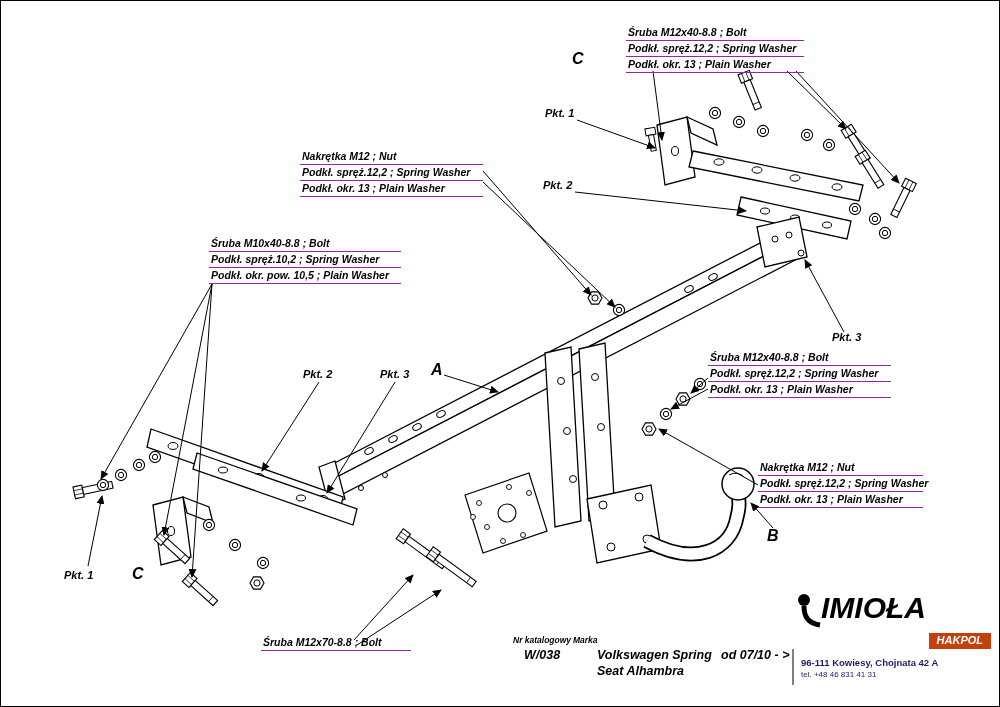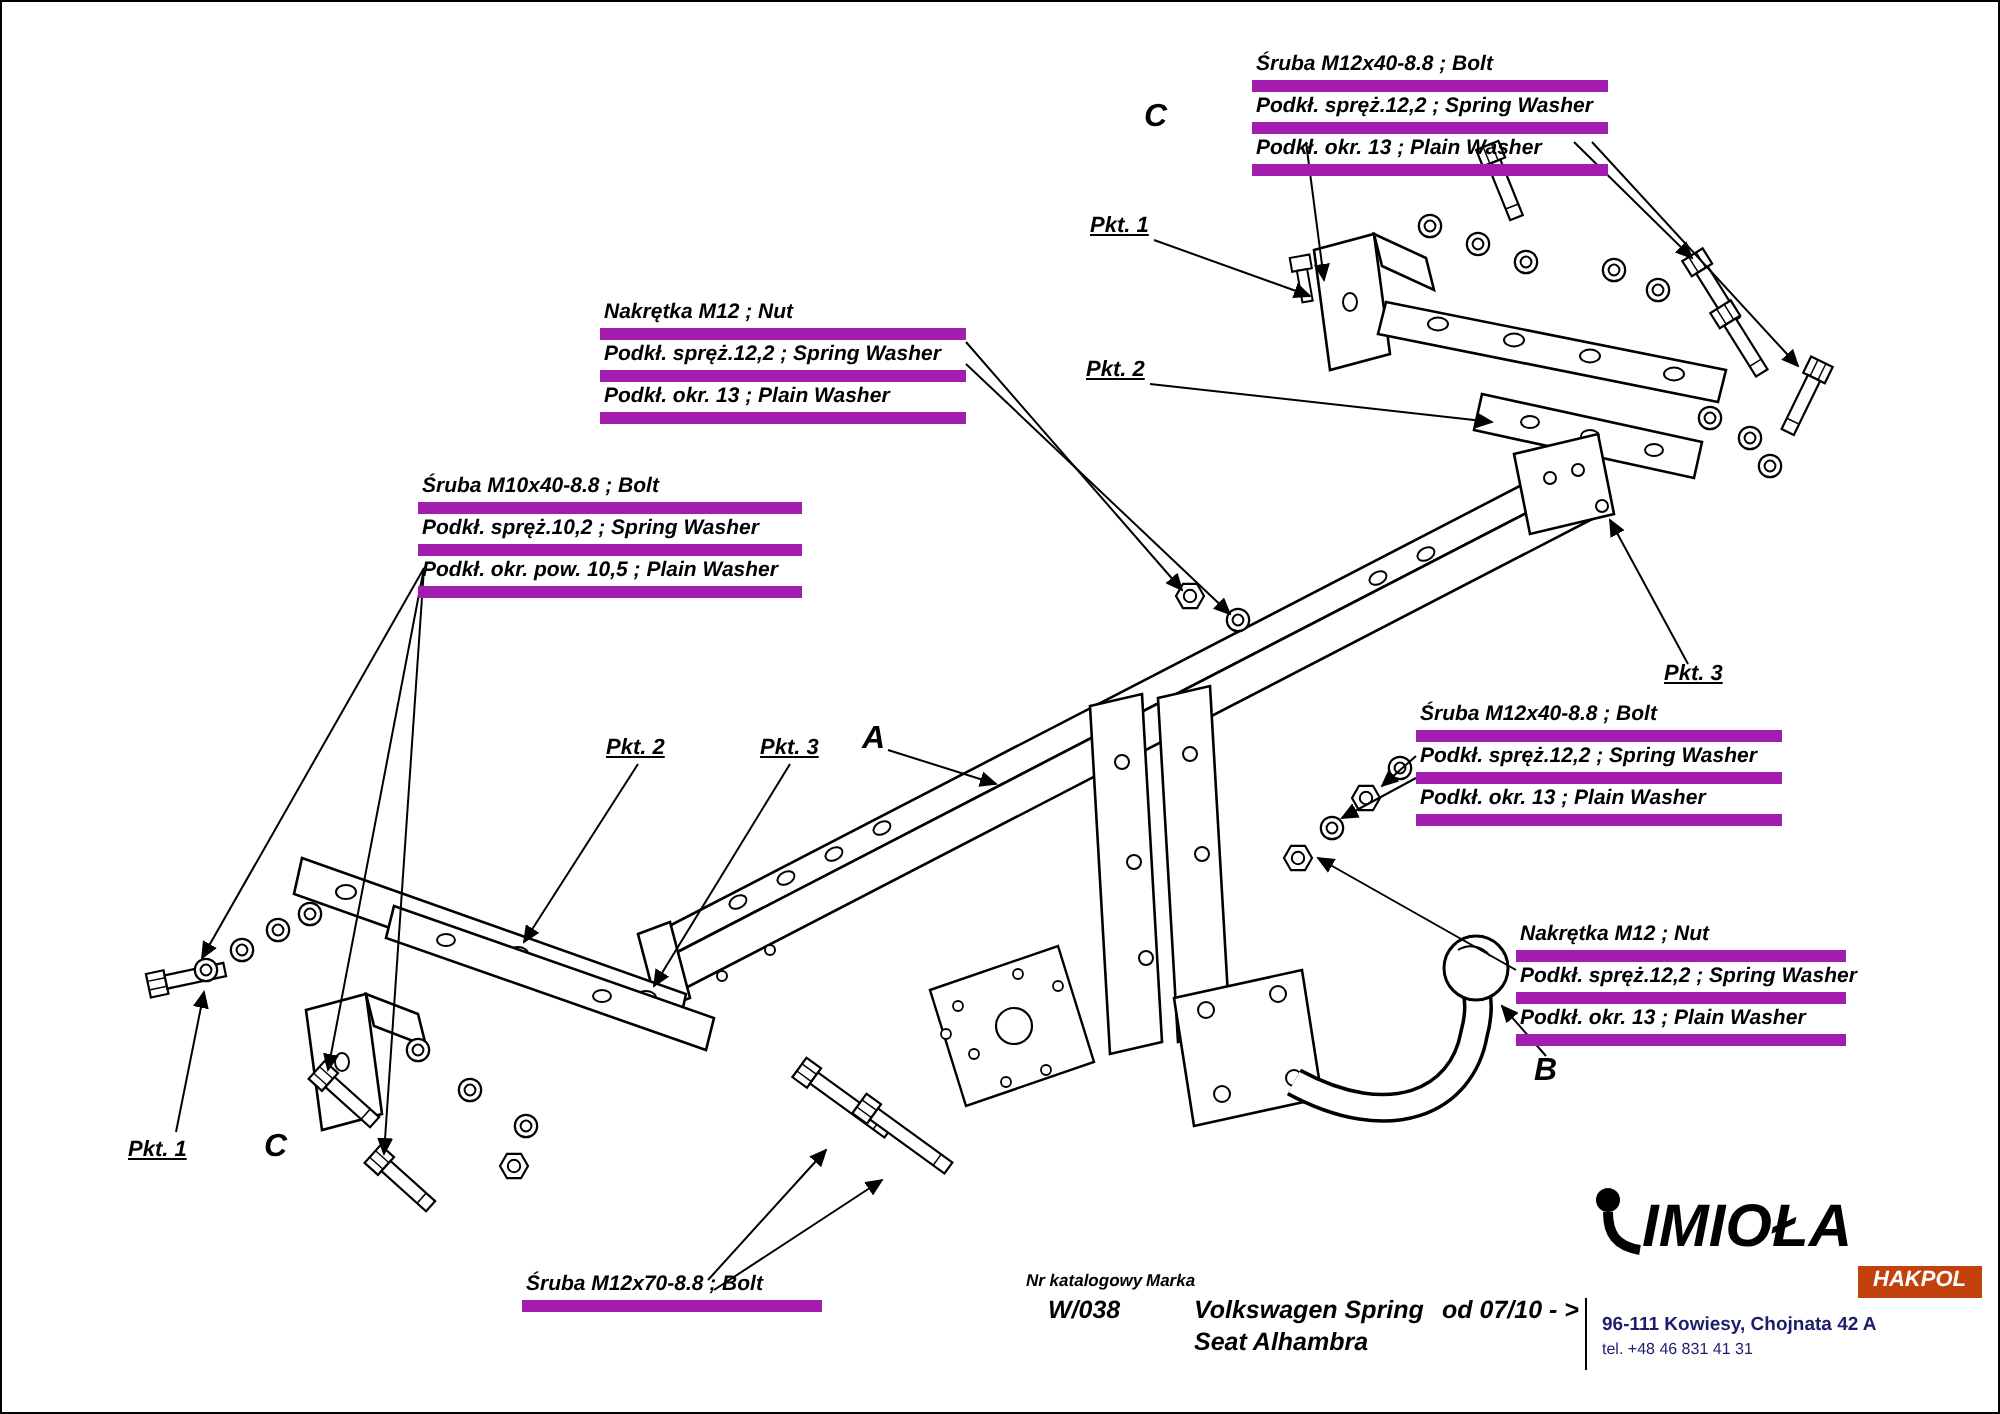--- a/index.html
+++ b/index.html
@@ -1,27 +1,27 @@
 <!DOCTYPE html>
 <html><head>
 <meta charset="utf-8">
 <style>
   *{margin:0;padding:0;box-sizing:border-box}
   html,body{background:#fff}
   body{width:1000px;height:707px;font-family:"Liberation Sans",sans-serif;position:relative}
   .page{position:relative;width:1000px;height:707px;background:#fff;border:1px solid #000;overflow:hidden}
   .art{position:absolute;left:0;top:0}
   .co{position:absolute;font:italic 700 10.5px/14px "Liberation Sans",sans-serif;color:#000;z-index:2}
-  .co-line{border-bottom:6px solid #a21caf;white-space:nowrap;padding:0 2px 1px 2px}
-  .pkt{position:absolute;font:italic 700 11px/12px "Liberation Sans",sans-serif;text-decoration:underline;white-space:nowrap;z-index:2}
+  .co-line{border-bottom:1px solid #a21caf;white-space:nowrap;padding:0 2px 1px 2px}
+  .pkt{position:absolute;font:italic 700 11px/12px "Liberation Sans",sans-serif;white-space:nowrap;z-index:2}
   .big{position:absolute;font:italic 700 16px/16px "Liberation Sans",sans-serif;z-index:2}
   .ft-small{position:absolute;font:italic 700 8.5px/10px "Liberation Sans",sans-serif;z-index:2}
   .ft-med{position:absolute;font:italic 700 12.5px/14px "Liberation Sans",sans-serif;z-index:2}
   .logo{position:absolute;left:794px;top:592px;width:196px;z-index:2}
-  .logo-row{display:flex;align-items:flex-end}
+  .logo-row{display:flex;align-items:flex-start}
   .logo-text{font:italic 800 30px/30px "Liberation Sans",sans-serif;letter-spacing:0px;color:#000}
   .hakpol-wrap{text-align:right;margin-top:1px}
   .hakpol{display:inline-block;background:#c2410c;color:#fff;font:italic 700 11px/13px "Liberation Sans",sans-serif;padding:1px 8px 2px 8px}
   .addr1{position:absolute;font:700 9.5px/11px "Liberation Sans",sans-serif;color:#1d1d6e;z-index:2}
   .addr2{position:absolute;font:400 8px/10px "Liberation Sans",sans-serif;color:#1d1d6e;z-index:2}
 </style>
 </head>
 <body>
 
 <div class="page">

